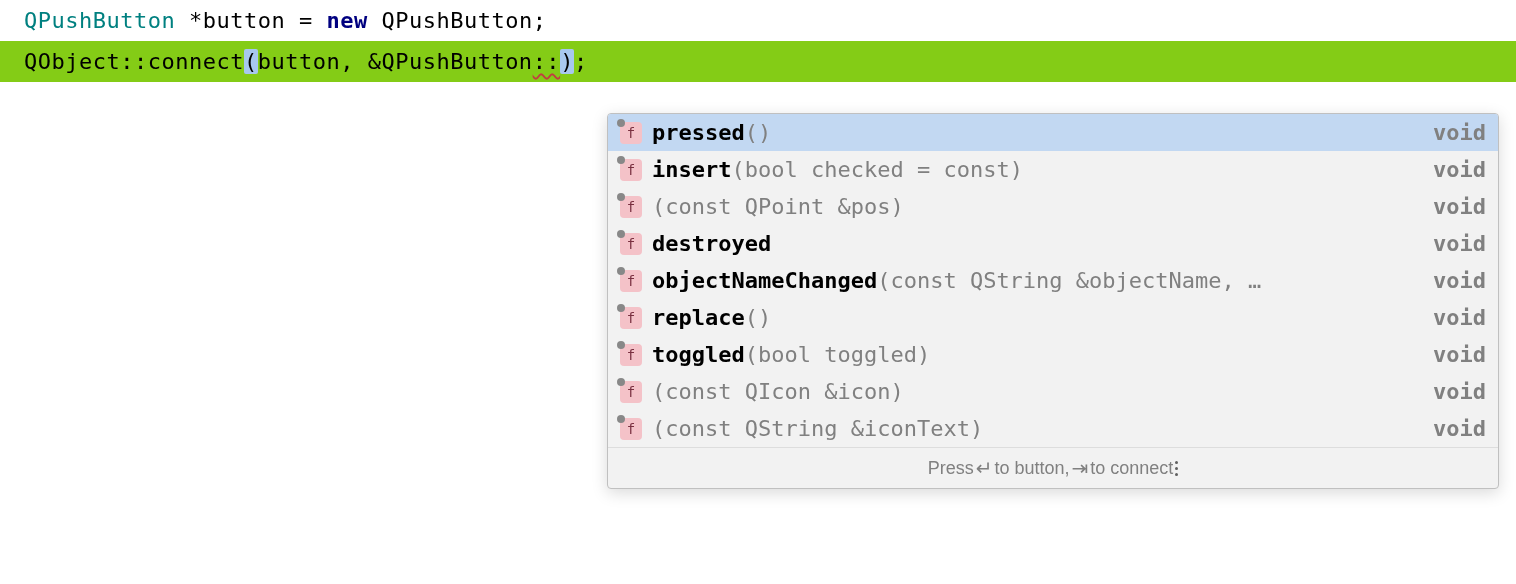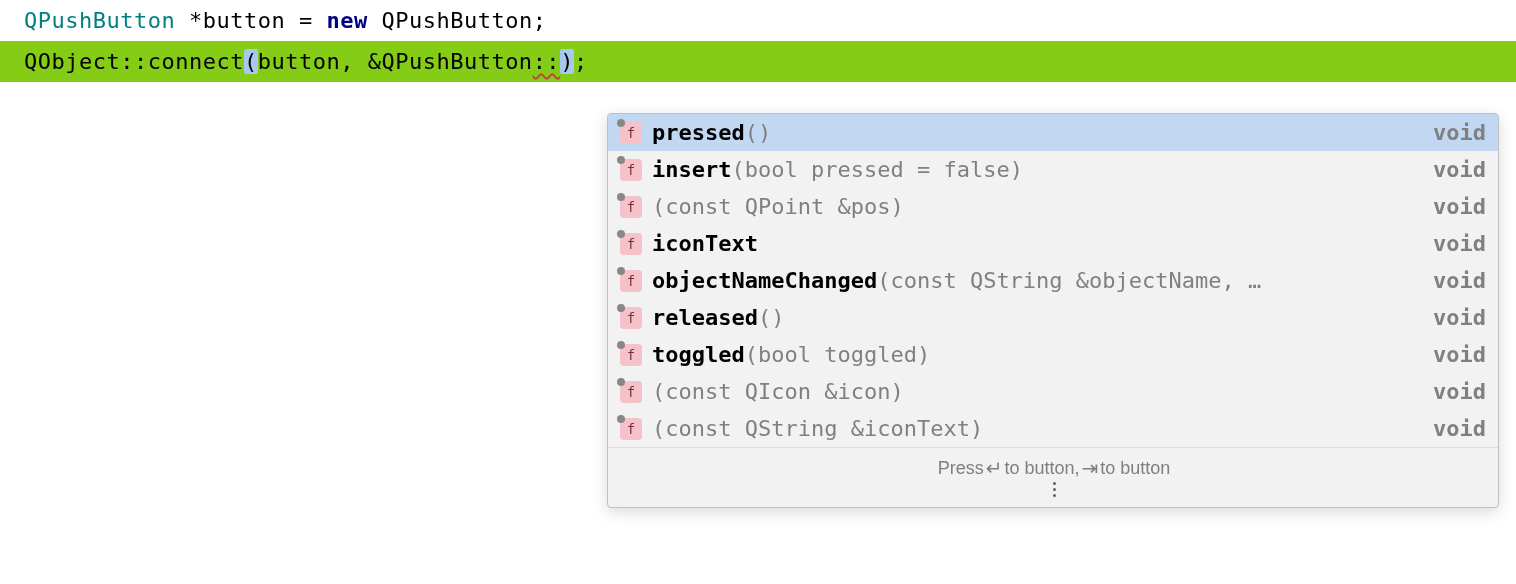--- a/index.html
+++ b/index.html
@@ -111,21 +111,20 @@
     }
     .completion-footer {
       display: flex;
       align-items: center;
       justify-content: center;
       padding: 8px 12px 8px 14px;
       font-size: 18px;
       color: #808080;
       font-family: -apple-system, 'Segoe UI', sans-serif;
       border-top: 1px solid #dddddd;
-      flex-direction: column;
     }
     .footer-hint {
       display: flex;
       align-items: center;
       gap: 2px;
     }
     .kbd-glyph {
       font-size: 20px;
       color: #808080;
     }
@@ -158,50 +157,50 @@
         <div class="completion-text">
           <span class="comp-name">pressed</span>
           <span class="comp-params">()</span>
           <span class="comp-return">void</span>
         </div>
       </div>
       <div class="completion-item">
         <div class="icon-badge">f</div>
         <div class="completion-text">
           <span class="comp-name">insert</span>
-          <span class="comp-params">(bool pressed = false)</span>
+          <span class="comp-params">(bool checked = const)</span>
           <span class="comp-return">void</span>
         </div>
       </div>
       <div class="completion-item">
         <div class="icon-badge">f</div>
         <div class="completion-text">
           <span class="comp-params">(const QPoint &amp;pos)</span>
           <span class="comp-return">void</span>
         </div>
       </div>
       <div class="completion-item">
         <div class="icon-badge">f</div>
         <div class="completion-text">
-          <span class="comp-name">iconText</span>
+          <span class="comp-name">destroyed</span>
           <span class="comp-return">void</span>
         </div>
       </div>
       <div class="completion-item">
         <div class="icon-badge">f</div>
         <div class="completion-text">
           <span class="comp-name">objectNameChanged</span>
           <span class="comp-params">(const QString &amp;objectName, …</span>
           <span class="comp-return">void</span>
         </div>
       </div>
       <div class="completion-item">
         <div class="icon-badge">f</div>
         <div class="completion-text">
-          <span class="comp-name">released</span>
+          <span class="comp-name">replace</span>
           <span class="comp-params">()</span>
           <span class="comp-return">void</span>
         </div>
       </div>
       <div class="completion-item">
         <div class="icon-badge">f</div>
         <div class="completion-text">
           <span class="comp-name">toggled</span>
           <span class="comp-params">(bool toggled)</span>
           <span class="comp-return">void</span>
@@ -221,21 +220,21 @@
           <span class="comp-return">void</span>
         </div>
       </div>
     </div>
   <div class="completion-footer">
     <div class="footer-hint">
       <span>Press </span>
       <span class="kbd-glyph">↵</span>
       <span> to button, </span>
       <span class="kbd-glyph">⇥</span>
-      <span> to button</span>
+      <span> to connect</span>
     </div>
     <div class="more-dots">
       <span></span>
         <span></span>
         <span></span>
     </div>
   </div>
 </div>
 
 </body></html>

